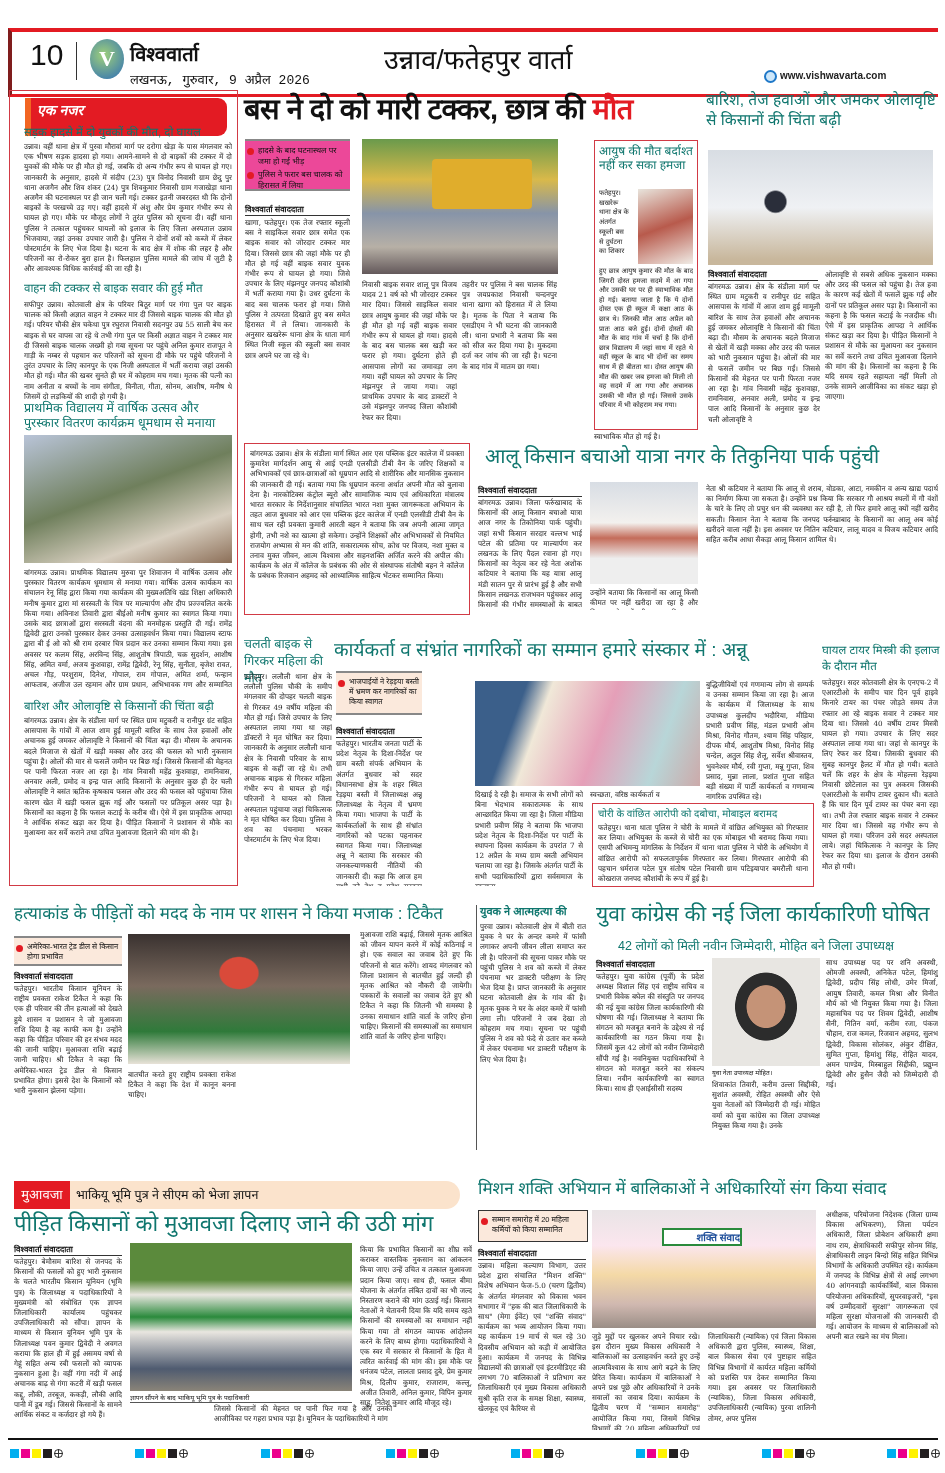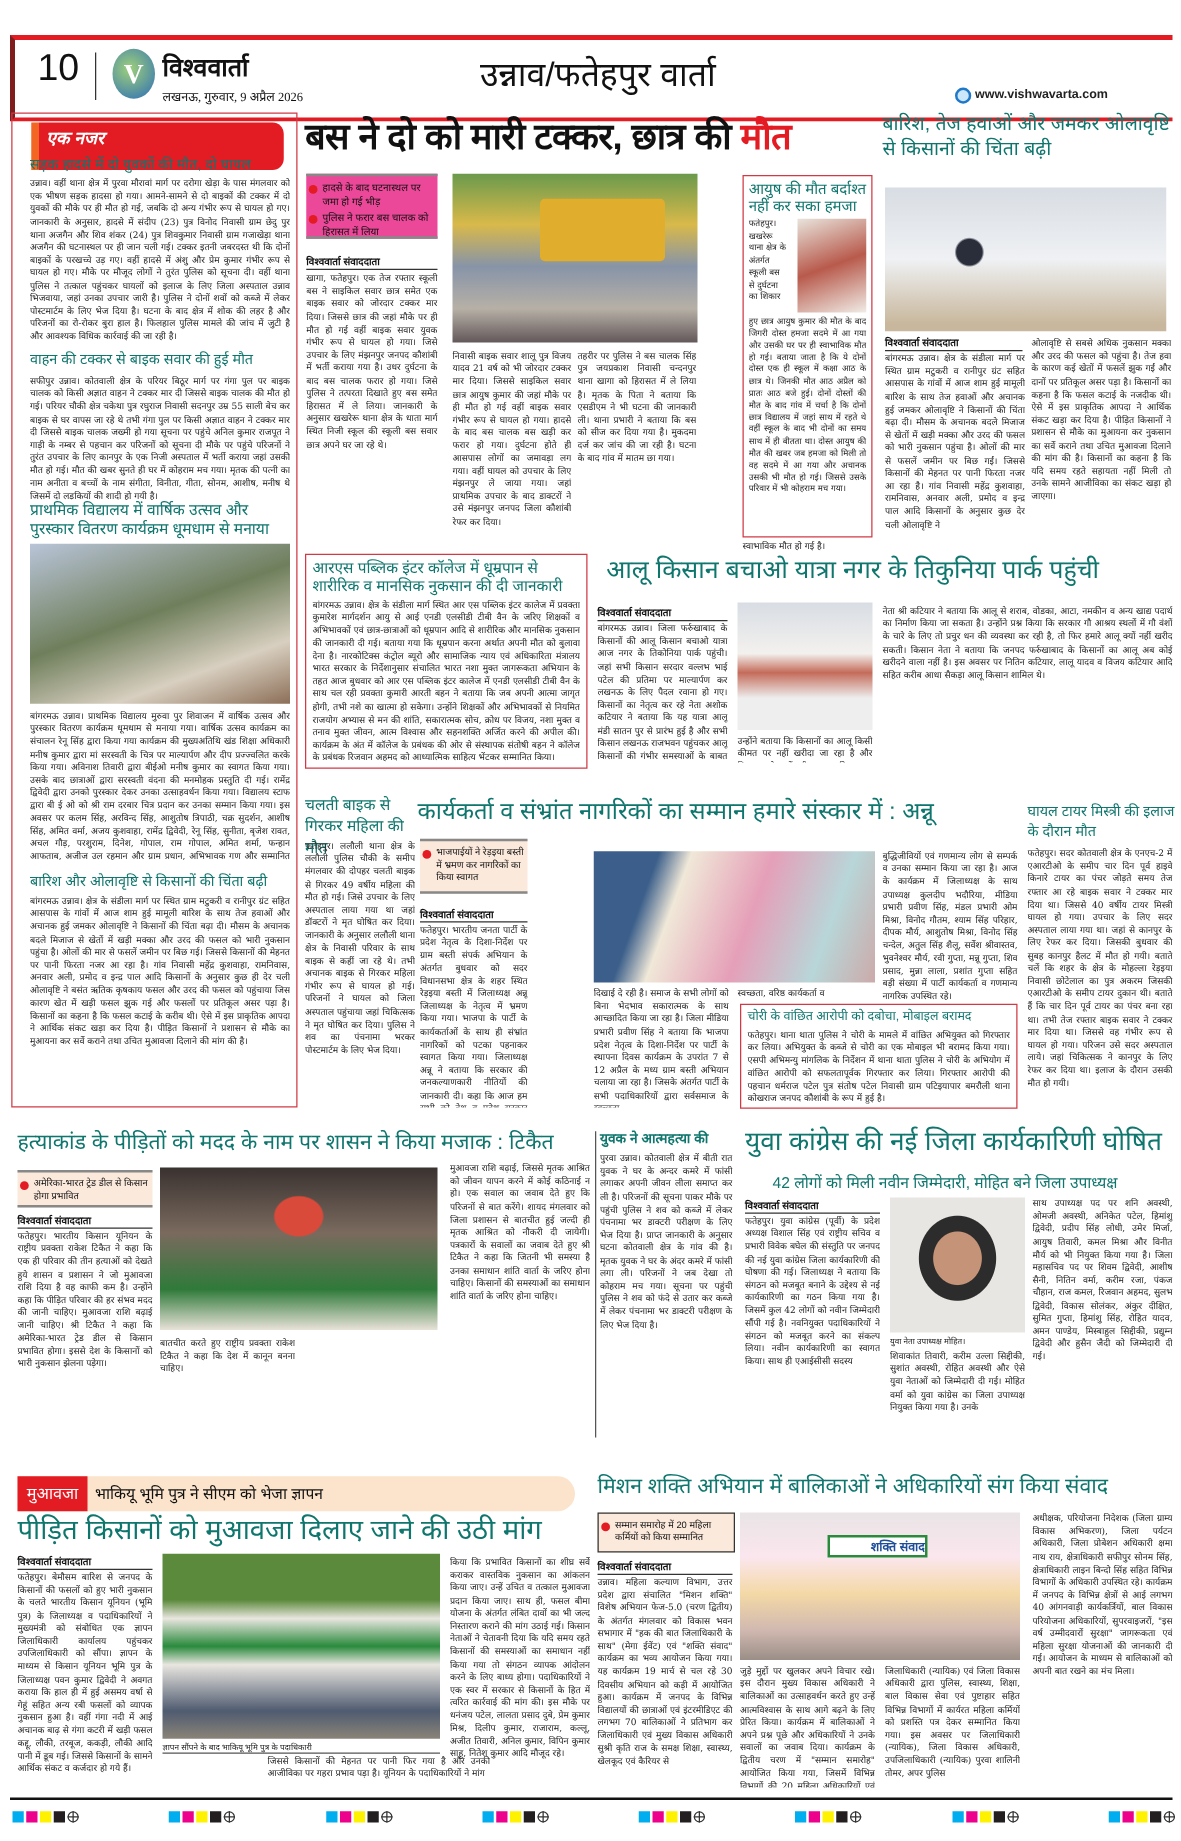--- a/index.html
+++ b/index.html
@@ -21,21 +21,21 @@
 .reg:after{content:"";position:absolute;top:3px;left:-1px;width:9px;height:1px;background:#333}
 </style>
 </head>
 <body>
 
 <div class="abs" style="left:8px;top:28px;width:930px;height:69px;border-left:4px solid #7f1d1d;border-top:4px solid #e31b23;border-bottom:3px solid #e31b23;">
   <div class="abs" style="left:18px;top:6px;font-size:30px;font-family:'Liberation Sans',sans-serif;">10</div>
   <div class="abs" style="left:64px;top:10px;width:1px;height:38px;background:#333"></div>
   <div class="abs" style="left:78px;top:7px;width:34px;height:40px;border-radius:50%;background:radial-gradient(circle at 40% 40%,#9fd07a,#2b6cb8);color:#fff;font-weight:bold;font-size:22px;text-align:center;line-height:40px;font-family:'Liberation Serif',serif;">V</div>
   <div class="abs" style="left:118px;top:8px;font-size:20px;font-weight:bold;font-family:'Liberation Sans',sans-serif;">विश्ववार्ता</div>
-  <div class="abs" style="left:118px;top:38px;font-size:10px;font-family:Liberation Serif, serif;">लखनऊ,   गुरुवार, 9 अप्रैल 2026</div>
+  <div class="abs" style="left:118px;top:38px;font-size:13px;font-family:Liberation Mono, monospace;">लखनऊ,   गुरुवार, 9 अप्रैल 2026</div>
   <div class="abs" style="left:372px;top:8px;font-size:27px;font-family:'Liberation Sans',sans-serif;">उन्नाव/फतेहपुर वार्ता</div>
   <div class="abs" style="left:752px;top:38px;width:13px;height:13px;border-radius:50%;border:2px solid #1f78c8;background:#cde7fa"></div>
   <div class="abs" style="left:768px;top:38px;font-size:10px;font-weight:bold;font-family:'Liberation Sans',sans-serif;color:#222">www.vishwavarta.com</div>
 </div>
 
 <div class="abs redframe" style="left:9px;top:90px;width:229px;height:796px;"></div>
 <div class="abs" style="left:25px;top:98px;width:202px;height:38px;background:linear-gradient(90deg,#f26522 0 6px,#e31b23 6px);border-radius:0 9px 9px 0;font-style:italic;">
   <span style="position:absolute;left:12px;top:2px;color:#fff;font-size:14px;font-weight:bold;font-family:'Liberation Sans',sans-serif">एक नजर</span>
 </div>
 <div class="abs hd" style="left:24px;top:126px;width:210px;font-size:11.5px;font-weight:normal">सड़क हादसे में दो युवकों की मौत, दो घायल</div>
@@ -59,36 +59,35 @@
 <div class="abs byline" style="left:245px;top:203px;width:105px">विश्ववार्ता संवाददाता</div>
 <div class="abs body-text" style="left:245px;top:218px;width:105px;height:222px">खागा, फतेहपुर। एक तेज रफ्तार स्कूली बस ने साइकिल सवार छात्र समेत एक बाइक सवार को जोरदार टक्कर मार दिया। जिससे छात्र की जहां मौके पर ही मौत हो गई वहीं बाइक सवार युवक गंभीर रूप से घायल हो गया। जिसे उपचार के लिए मंझनपुर जनपद कौशांबी में भर्ती कराया गया है। उधर दुर्घटना के बाद बस चालक फरार हो गया। जिसे पुलिस ने तत्परता दिखाते हुए बस समेत हिरासत में ले लिया। जानकारी के अनुसार खखरेरू थाना क्षेत्र के धाता मार्ग स्थित निजी स्कूल की स्कूली बस सवार छात्र अपने घर जा रहे थे।</div>
 <div class="abs photo" style="left:362px;top:139px;width:196px;height:135px;background:linear-gradient(180deg,#6a9a4c 0%,#d9b94a 30%,#8794a8 55%,#b7b0a6 80%,#63585a)">
   <div style="position:absolute;left:70px;top:20px;width:100px;height:50px;background:#e0ad2c;border-radius:4px"></div>
 </div>
 <div class="abs body-text" style="left:362px;top:280px;width:95px;height:160px">निवासी बाइक सवार शालू पुत्र विजय यादव 21 वर्ष को भी जोरदार टक्कर मार दिया। जिससे साइकिल सवार छात्र आयुष कुमार की जहां मौके पर ही मौत हो गई वहीं बाइक सवार गंभीर रूप से घायल हो गया। हादसे के बाद बस चालक बस खड़ी कर फरार हो गया। दुर्घटना होते ही आसपास लोगों का जमावड़ा लग गया। वहीं घायल को उपचार के लिए मंझनपुर ले जाया गया। जहां प्राथमिक उपचार के बाद डाक्टरों ने उसे मंझनपुर जनपद जिला कौशांबी रेफर कर दिया।</div>
 <div class="abs body-text" style="left:462px;top:280px;width:95px;height:160px">तहरीर पर पुलिस ने बस चालक सिंह पुत्र जयप्रकाश निवासी चन्दनपुर थाना खागा को हिरासत में ले लिया है। मृतक के पिता ने बताया कि एसडीएम ने भी घटना की जानकारी ली। थाना प्रभारी ने बताया कि बस को सीज कर दिया गया है। मुकदमा दर्ज कर जांच की जा रही है। घटना के बाद गांव में मातम छा गया।</div>
 
 <div class="abs redframe" style="left:594px;top:140px;width:104px;height:290px;padding:3px 4px">
   <div class="hd" style="font-size:12px;font-weight:normal;line-height:14px">आयुष की मौत बर्दाश्त नहीं कर सका हमजा</div>
-  <div style="display:flex;gap:9px;margin-top:3px">
+  <div style="display:flex;gap:9px;margin-top:17px">
     <div class="body-text" style="width:34px;height:78px;font-size:6.8px;line-height:9.7px;text-align:left">फतेहपुर। खखरेरू थाना क्षेत्र के अंतर्गत स्कूली बस से दुर्घटना का शिकार</div>
     <div class="photo" style="width:62px;height:75px;background:linear-gradient(160deg,#e8e4dc,#b85a4c 50%,#f0ece6)"></div>
   </div>
   <div class="body-text" style="height:170px;font-size:6.8px;line-height:9.6px">हुए छात्र आयुष कुमार की मौत के बाद जिगरी दोस्त हमजा सदमे में आ गया और उसकी घर पर ही स्वाभाविक मौत हो गई। बताया जाता है कि ये दोनों दोस्त एक ही स्कूल में कक्षा आठ के छात्र थे। जिनकी मौत आठ अप्रैल को प्रातः आठ बजे हुई। दोनों दोस्तों की मौत के बाद गांव में चर्चा है कि दोनों छात्र विद्यालय में जहां साथ में रहते थे वहीं स्कूल के बाद भी दोनों का समय साथ में ही बीतता था। दोस्त आयुष की मौत की खबर जब हमजा को मिली तो वह सदमे में आ गया और अचानक उसकी भी मौत हो गई। जिससे उसके परिवार में भी कोहराम मच गया।</div>
 </div>
 <div class="abs body-text" style="left:594px;top:432px;width:104px;height:10px">स्वाभाविक मौत हो गई है।</div>
 
 <div class="abs hd" style="left:706px;top:90px;width:234px;font-size:15.5px;font-weight:normal;line-height:20px">बारिश, तेज हवाओं और जमकर ओलावृष्टि से किसानों की चिंता बढ़ी</div>
 <div class="abs photo" style="left:708px;top:150px;width:225px;height:115px;background:radial-gradient(circle at 30% 45%,#2a2e3a 0 6%,transparent 7%),linear-gradient(180deg,#d8dde3,#eff1f4 50%,#c8b79c 95%)"></div>
 <div class="abs byline" style="left:708px;top:268px;width:110px">विश्ववार्ता संवाददाता</div>
 <div class="abs body-text" style="left:708px;top:282px;width:112px;height:158px">बांगरमऊ उन्नाव। क्षेत्र के संडीला मार्ग पर स्थित ग्राम मटुकरी व रानीपुर ग्रंट सहित आसपास के गांवों में आज शाम हुई मामूली बारिश के साथ तेज हवाओं और अचानक हुई जमकर ओलावृष्टि ने किसानों की चिंता बढ़ा दी। मौसम के अचानक बदले मिजाज से खेतों में खड़ी मक्का और उरद की फसल को भारी नुकसान पहुंचा है। ओलों की मार से फसलें जमीन पर बिछ गईं। जिससे किसानों की मेहनत पर पानी फिरता नजर आ रहा है। गांव निवासी महेंद्र कुशवाहा, रामनिवास, अनवार अली, प्रमोद व इन्द्र पाल आदि किसानों के अनुसार कुछ देर चली ओलावृष्टि ने</div>
 <div class="abs body-text" style="left:825px;top:270px;width:112px;height:170px">ओलावृष्टि से सबसे अधिक नुकसान मक्का और उरद की फसल को पहुंचा है। तेज हवा के कारण कई खेतों में फसलें झुक गईं और दानों पर प्रतिकूल असर पड़ा है। किसानों का कहना है कि फसल कटाई के नजदीक थी। ऐसे में इस प्राकृतिक आपदा ने आर्थिक संकट खड़ा कर दिया है। पीड़ित किसानों ने प्रशासन से मौके का मुआयना कर नुकसान का सर्वे कराने तथा उचित मुआवजा दिलाने की मांग की है। किसानों का कहना है कि यदि समय रहते सहायता नहीं मिली तो उनके सामने आजीविका का संकट खड़ा हो जाएगा।</div>
 
 <div class="abs redframe" style="left:244px;top:443px;width:226px;height:172px;padding:3px 5px">
-  <div class="hd" style="font-size:12.3px;font-weight:normal;line-height:15px">आरएस पब्लिक इंटर कॉलेज में धूम्रपान से शारीरिक व मानसिक नुकसान की दी जानकारी</div>
   <div class="body-text" style="height:134px;margin-top:2px">बांगरमऊ उन्नाव। क्षेत्र के संडीला मार्ग स्थित आर एस पब्लिक इंटर कालेज में प्रवक्ता कुमारेश मार्गदर्शन आयु से आई एनडी एलसीडी टीबी वैन के जरिए शिक्षकों व अभिभावकों एवं छात्र-छात्राओं को धूम्रपान आदि से शारीरिक और मानसिक नुकसान की जानकारी दी गई। बताया गया कि धूम्रपान करना अर्थात अपनी मौत को बुलावा देना है। नारकोटिक्स कंट्रोल ब्यूरो और सामाजिक न्याय एवं अधिकारिता मंत्रालय भारत सरकार के निर्देशानुसार संचालित भारत नशा मुक्त जागरूकता अभियान के तहत आज बुधवार को आर एस पब्लिक इंटर कालेज में एनडी एलसीडी टीबी वैन के साथ चल रही प्रवक्ता कुमारी आरती बहन ने बताया कि जब अपनी आत्मा जागृत होगी, तभी नशे का खात्मा हो सकेगा। उन्होंने शिक्षकों और अभिभावकों से नियमित राजयोग अभ्यास से मन की शांति, सकारात्मक सोच, क्रोध पर विजय, नशा मुक्त व तनाव मुक्त जीवन, आत्म विश्वास और सहनशक्ति अर्जित करने की अपील की। कार्यक्रम के अंत में कॉलेज के प्रबंधक की ओर से संस्थापक संतोषी बहन ने कॉलेज के प्रबंधक रिजवान अहमद को आध्यात्मिक साहित्य भेंटकर सम्मानित किया।</div>
 </div>
 
 <div class="abs hd" style="left:485px;top:445px;width:455px;font-size:20px;font-weight:normal">आलू किसान बचाओ यात्रा नगर के तिकुनिया पार्क पहुंची</div>
 <div class="abs byline" style="left:478px;top:484px;width:104px">विश्ववार्ता संवाददाता</div>
 <div class="abs body-text" style="left:478px;top:498px;width:104px;height:112px">बांगरमऊ उन्नाव। जिला फर्रुखाबाद के किसानों की आलू किसान बचाओ यात्रा आज नगर के तिकोनिया पार्क पहुंची। जहां सभी किसान सरदार वल्लभ भाई पटेल की प्रतिमा पर माल्यार्पण कर लखनऊ के लिए पैदल रवाना हो गए। किसानों का नेतृत्व कर रहे नेता अशोक कटियार ने बताया कि यह यात्रा आलू मंडी सातन पुर से प्रारंभ हुई है और सभी किसान लखनऊ राजभवन पहुंचकर आलू किसानों की गंभीर समस्याओं के बाबत राज्यपाल को ज्ञापन सौंपेंगे। उन्होंने बताया कि उनका जिला फर्रुखाबाद आलू उत्पादन कर संपूर्ण भारत में नहीं बल्कि विदेशों में भी भेजता है। किन्तु चौथे कई सालों से किसानों को भारी घाटा उठाना पड़ रहा है। जबकि सरकार का कहना है कि</div>
 <div class="abs photo" style="left:590px;top:482px;width:108px;height:102px;background:linear-gradient(180deg,#d8dde4,#f3f1ee 40%,#c46c5a 55%,#eee 75%)"></div>
 <div class="abs body-text" style="left:590px;top:588px;width:108px;height:22px">उन्होंने बताया कि किसानों का आलू किसी कीमत पर नहीं खरीदा जा रहा है और किसान खेत में ही आलू की फसल जोतकर नष्ट करने को मजबूर हैं। किसान</div>
 <div class="abs body-text" style="left:706px;top:484px;width:232px;height:128px">नेता श्री कटियार ने बताया कि आलू से शराब, वोडका, आटा, नमकीन व अन्य खाद्य पदार्थ का निर्माण किया जा सकता है। उन्होंने प्रश्न किया कि सरकार गौ आश्रय स्थलों में गौ वंशों के चारे के लिए तो प्रचुर धन की व्यवस्था कर रही है, तो फिर हमारे आलू क्यों नहीं खरीद सकती। किसान नेता ने बताया कि जनपद फर्रुखाबाद के किसानों का आलू अब कोई खरीदने वाला नहीं है। इस अवसर पर नितिन कटियार, लालू यादव व विजय कटियार आदि सहित करीब आधा सैकड़ा आलू किसान शामिल थे।</div>
 

